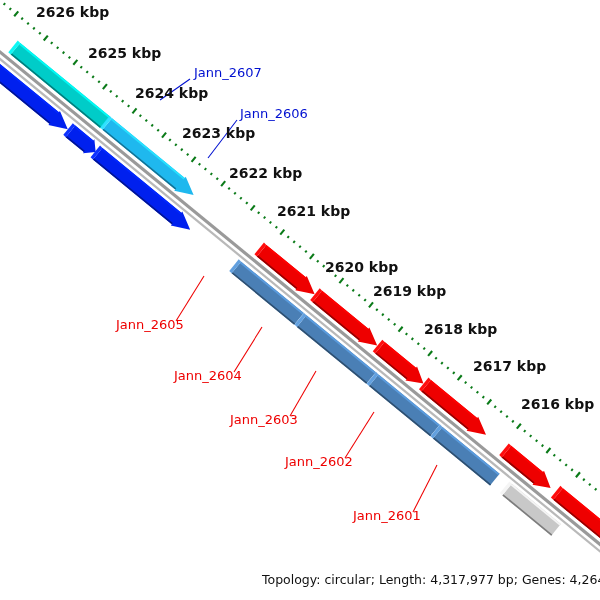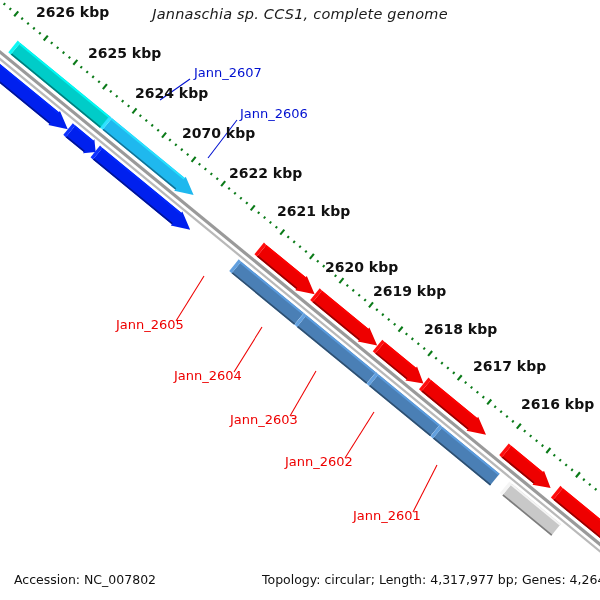--- a/index.html
+++ b/index.html
@@ -295,40 +295,38 @@
         <line x1="190" y1="79" x2="160" y2="100" stroke="#0010d0" stroke-width="1.05"></line>
         <line x1="237" y1="120" x2="208" y2="158" stroke="#0010d0" stroke-width="1.05"></line>
         <line x1="176" y1="321" x2="204" y2="276" stroke="#ee0000" stroke-width="1.05"></line>
         <line x1="234" y1="372" x2="262" y2="327" stroke="#ee0000" stroke-width="1.05"></line>
         <line x1="290" y1="416" x2="316" y2="371" stroke="#ee0000" stroke-width="1.05"></line>
         <line x1="345" y1="458" x2="374" y2="412" stroke="#ee0000" stroke-width="1.05"></line>
         <line x1="413" y1="512" x2="437" y2="465" stroke="#ee0000" stroke-width="1.05"></line>
       </g>
   </svg>
 
-  <div class="title">Jannaschia sp. CCS1, complete genome</div>
 
   <div id="tick-labels">
       <div class="tick-label" style="left: 36px; top: 4px;">2626 kbp</div>
       <div class="tick-label" style="left: 88px; top: 45px;">2625 kbp</div>
       <div class="tick-label" style="left: 135px; top: 85px;">2624 kbp</div>
-      <div class="tick-label" style="left: 182px; top: 125px;">2070 kbp</div>
+      <div class="tick-label" style="left: 182px; top: 125px;">2623 kbp</div>
       <div class="tick-label" style="left: 229px; top: 165px;">2622 kbp</div>
       <div class="tick-label" style="left: 277px; top: 203px; text-align: center;">2621 kbp</div>
       <div class="tick-label" style="left: 325px; top: 243px; margin-top: 16px;">2620 kbp</div>
       <div class="tick-label" style="left: 373px; top: 283px;">2619 kbp</div>
       <div class="tick-label" style="left: 424px; top: 321px;">2618 kbp</div>
       <div class="tick-label" style="left: 473px; top: 358px; text-align: right;">2617 kbp</div>
       <div class="tick-label" style="left: 521px; top: 396px;">2616 kbp</div>
     </div>
   <div id="gene-labels">
       <div class="gene-label blue" style="left: 194px; top: 65px;">Jann_2607</div>
       <div class="gene-label blue" style="left: 240px; top: 106px;">Jann_2606</div>
       <div class="gene-label red" style="left: 116px; top: 317px;">Jann_2605</div>
       <div class="gene-label red" style="left: 174px; top: 368px;">Jann_2604</div>
       <div class="gene-label red" style="left: 230px; top: 412px;">Jann_2603</div>
       <div class="gene-label red" style="left: 285px; top: 454px;">Jann_2602</div>
       <div class="gene-label red" style="left: 353px; top: 508px;">Jann_2601</div>
     </div>
 
-  <div class="footer-left">Accession: NC_007802</div>
   <div class="footer-right">Topology: circular; Length: 4,317,977 bp; Genes: 4,264</div>
 </div>
 
 </body></html>

